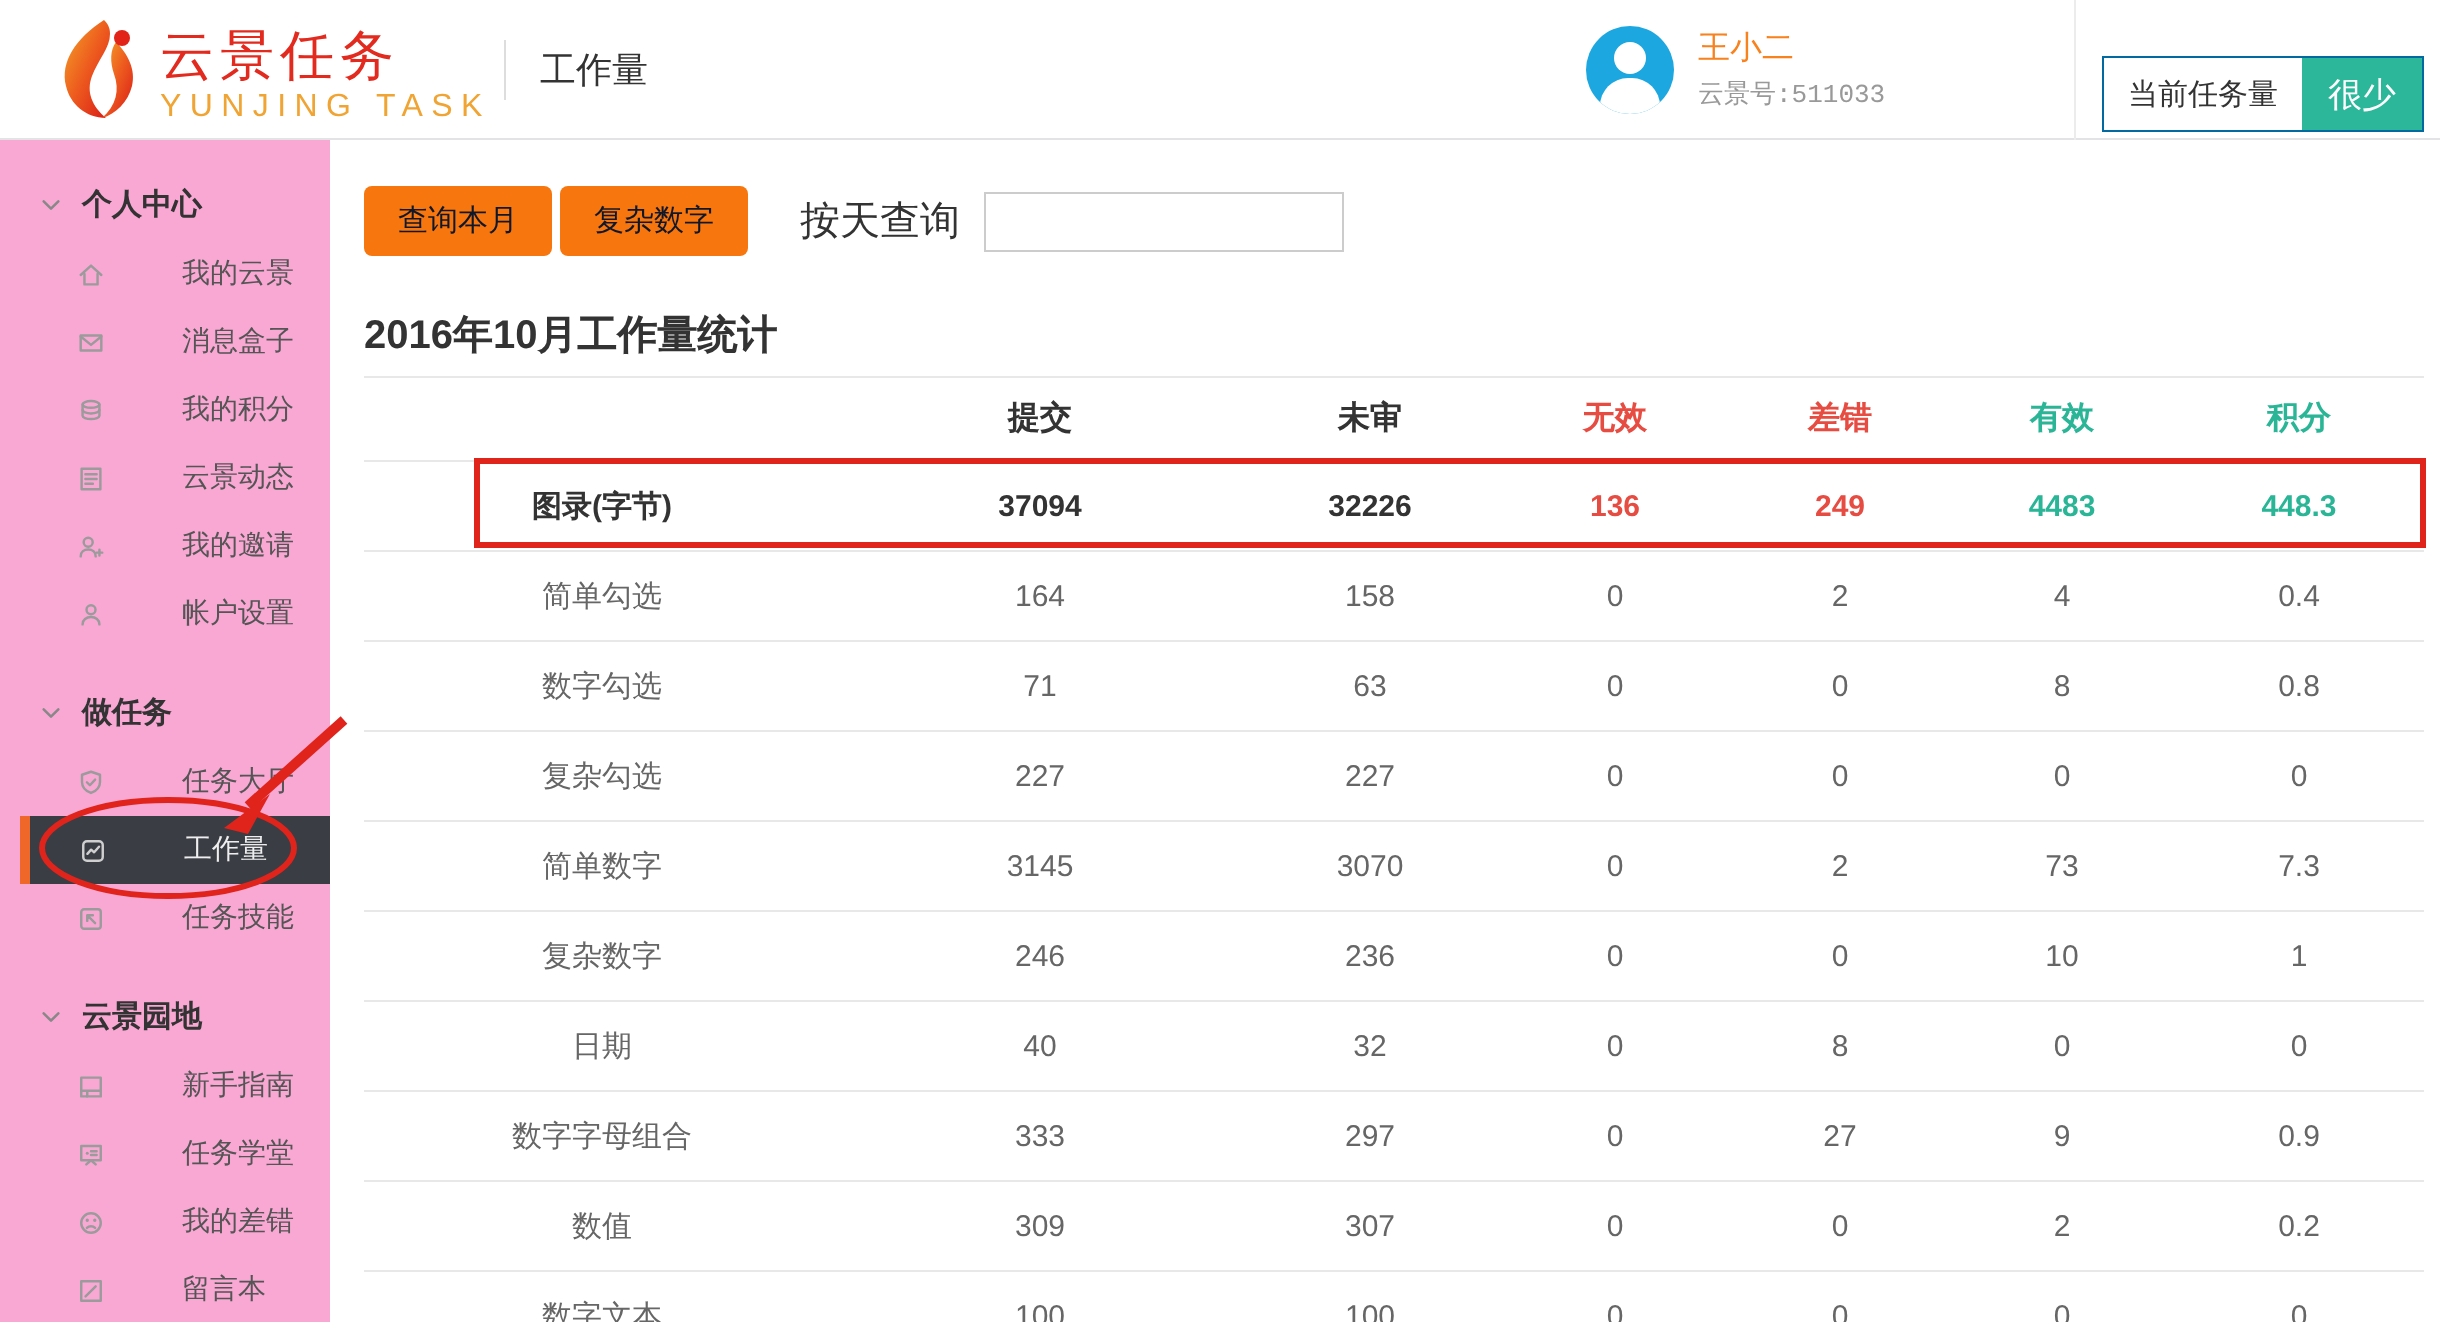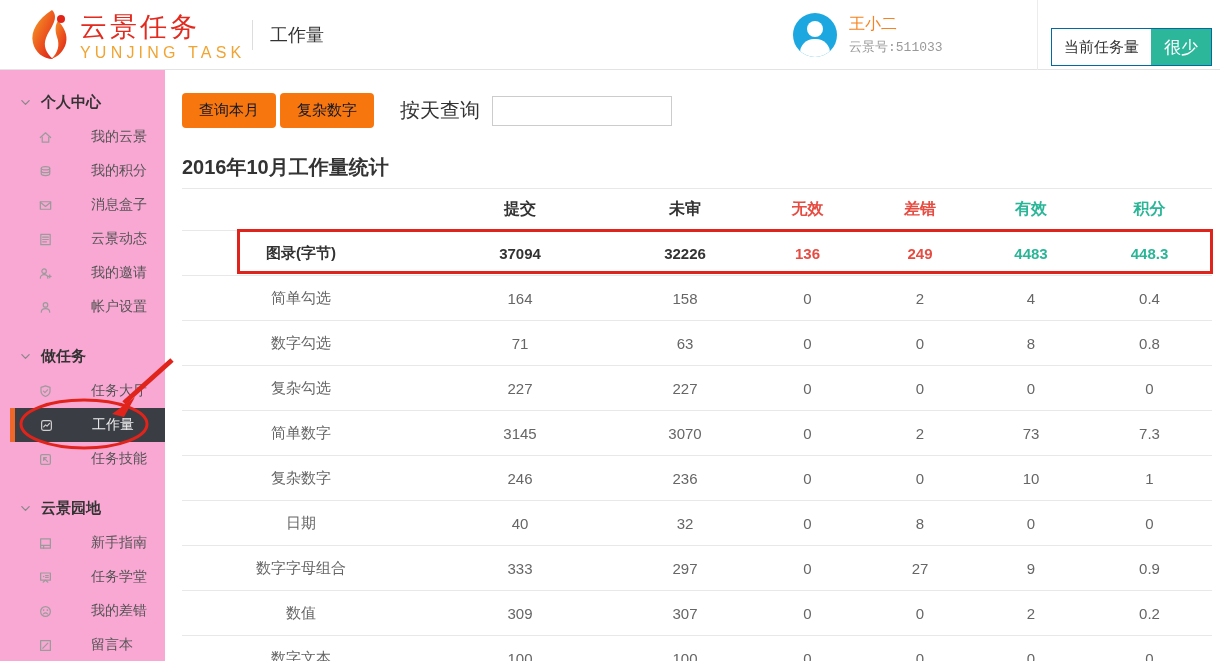--- a/index.html
+++ b/index.html
@@ -123,35 +123,35 @@
         <svg width="15" height="15" viewBox="0 0 16 16">
           <path d="M2.5 8 8 3 13.5 8" fill="none" stroke="#9b9b9b" stroke-width="1.3" stroke-linecap="round" stroke-linejoin="round"></path>
           <path d="M4.5 7.5v5.5h7V7.5" fill="none" stroke="#9b9b9b" stroke-width="1.3" stroke-linecap="round" stroke-linejoin="round"></path>
         </svg>
       </span>
       <span>我的云景</span>
     </div>
     <div class="side-item">
       <span class="ic">
         <svg width="15" height="15" viewBox="0 0 16 16">
+          <rect x="2.5" y="4" width="11" height="8" fill="none" stroke="#9b9b9b" stroke-width="1.3" stroke-linecap="round" stroke-linejoin="round"></rect>
+          <path d="M2.5 4.5 8 9 13.5 4.5" fill="none" stroke="#9b9b9b" stroke-width="1.3" stroke-linecap="round" stroke-linejoin="round"></path>
+        </svg>
+      </span>
+      <span>消息盒子</span>
+    </div>
+    <div class="side-item">
+      <span class="ic">
+        <svg width="15" height="15" viewBox="0 0 16 16">
           <ellipse cx="8" cy="4.5" rx="4.5" ry="1.8" fill="none" stroke="#9b9b9b" stroke-width="1.3" stroke-linecap="round" stroke-linejoin="round"></ellipse>
           <path d="M3.5 4.5v3c0 1 2 1.8 4.5 1.8s4.5-.8 4.5-1.8v-3" fill="none" stroke="#9b9b9b" stroke-width="1.3" stroke-linecap="round" stroke-linejoin="round"></path>
           <path d="M3.5 7.5v3c0 1 2 1.8 4.5 1.8s4.5-.8 4.5-1.8v-3" fill="none" stroke="#9b9b9b" stroke-width="1.3" stroke-linecap="round" stroke-linejoin="round"></path>
         </svg>
       </span>
       <span>我的积分</span>
-    </div>
-    <div class="side-item">
-      <span class="ic">
-        <svg width="15" height="15" viewBox="0 0 16 16">
-          <rect x="2.5" y="4" width="11" height="8" fill="none" stroke="#9b9b9b" stroke-width="1.3" stroke-linecap="round" stroke-linejoin="round"></rect>
-          <path d="M2.5 4.5 8 9 13.5 4.5" fill="none" stroke="#9b9b9b" stroke-width="1.3" stroke-linecap="round" stroke-linejoin="round"></path>
-        </svg>
-      </span>
-      <span>消息盒子</span>
     </div>
     <div class="side-item">
       <span class="ic">
         <svg width="15" height="15" viewBox="0 0 16 16">
           <rect x="3" y="2.5" width="10" height="11" fill="none" stroke="#9b9b9b" stroke-width="1.3" stroke-linecap="round" stroke-linejoin="round"></rect>
           <path d="M5 5.5h6M5 8h6M5 10.5h4" fill="none" stroke="#9b9b9b" stroke-width="1.3" stroke-linecap="round" stroke-linejoin="round"></path>
         </svg>
       </span>
       <span>云景动态</span>
     </div>

